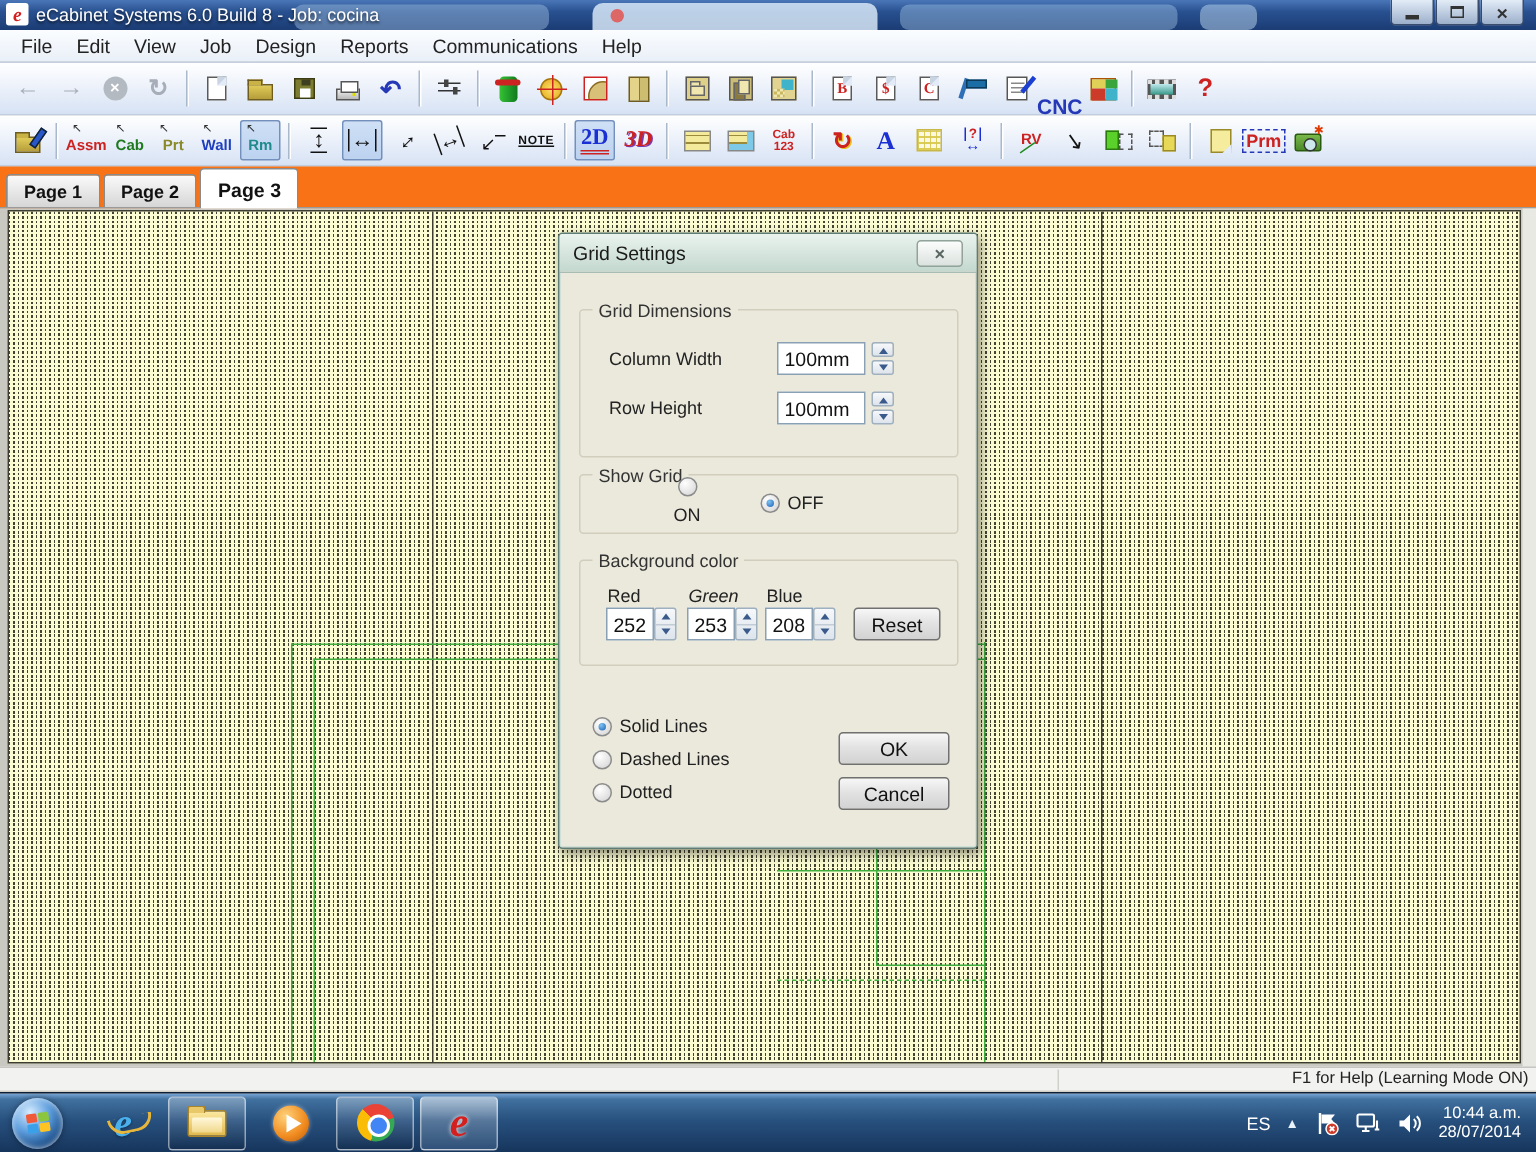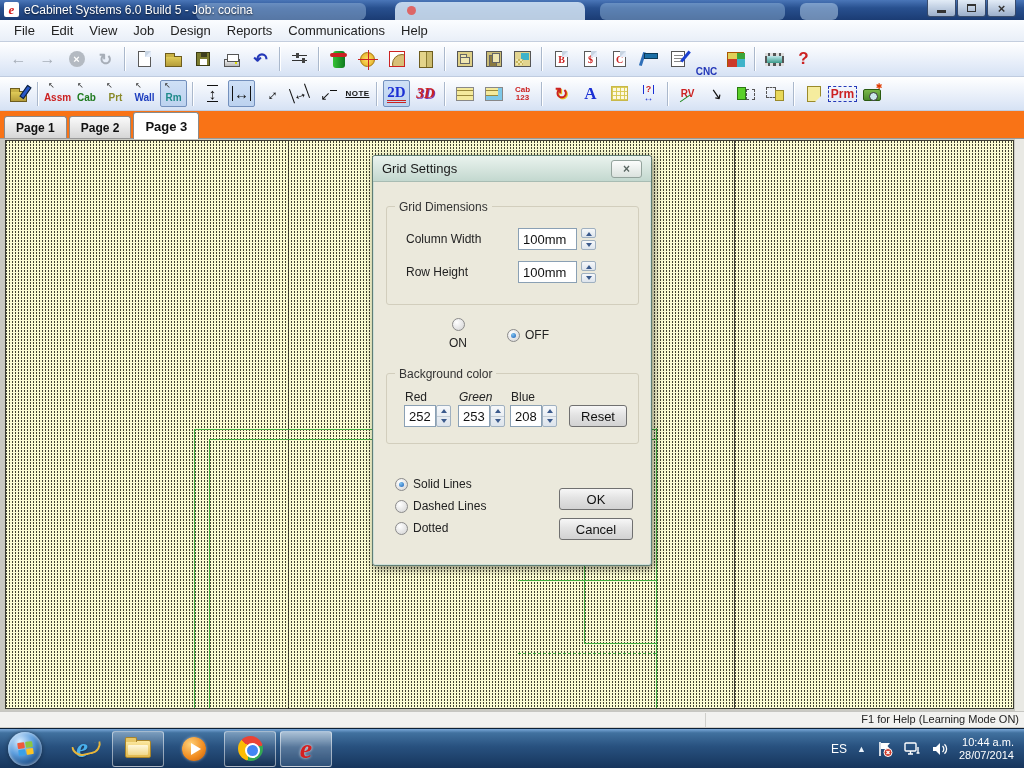--- a/index.html
+++ b/index.html
@@ -266,21 +266,21 @@
 <body>
 
 <div class="titlebar">
   <div class="tb-blob blob1"></div>
   <div class="tb-blob blob2">
       <span class="dot"></span>
     </div>
   <div class="tb-blob blob3"></div>
   <div class="tb-blob blob4"></div>
   <div class="app-ico">e</div>
-  <div class="tb-title">eCabinet Systems 6.0 Build 5 - Job: cocina</div>
+  <div class="tb-title">eCabinet Systems 6.0 Build 8 - Job: cocina</div>
   <div class="winbtns">
     <div class="winbtn">
         <span class="glyph-min"></span>
       </div>
     <div class="winbtn">
         <span class="glyph-max"></span>
       </div>
     <div class="winbtn">
         <span class="glyph-close">×</span>
       </div>
@@ -373,21 +373,21 @@
         <span class="ltr">C</span>
       </span>
     </div>
   <div class="tbtn">
       <span class="i-measure"></span>
     </div>
   <div class="tbtn">
       <span class="i-editdoc"></span>
     </div>
   <div class="tbtn">
-      <span class="c-blue" style="font-size:10px;margin-top:24px;">CNC</span>
+      <span class="c-blue" style="font-size:14px;margin-top:24px;">CNC</span>
     </div>
   <div class="tbtn">
       <span class="i-roomclr">
         <b></b>
         <b></b>
         <b></b>
         <b></b>
       </span>
     </div>
   <div class="tsep"></div>
@@ -551,20 +551,23 @@
       <input class="txtbox" style="left: 145px; top: 79px; width: 59px;" value="100mm">
       <span class="spin2" style="left:208px; top:79px;">
           <b>
             <i class="tri-up"></i>
           </b>
           <b>
             <i class="tri-dn"></i>
           </b>
         </span>
 
+      <div class="grp" style="left:13px; top:134px; width:253px; height:40px;">
+        <span class="grp-label">Show Grid</span>
+      </div>
       <label class="radio" style="left:76px; top:136px;flex-direction:column;">
           <span class="rdot"></span>
           <span>ON</span>
         </label>
       <label class="radio" style="left:134px; top:146px;">
           <span class="rdot sel"></span>
           <span>OFF</span>
         </label>
 
       <div class="grp" style="left:13px; top:191px; width:253px; height:71px;">

